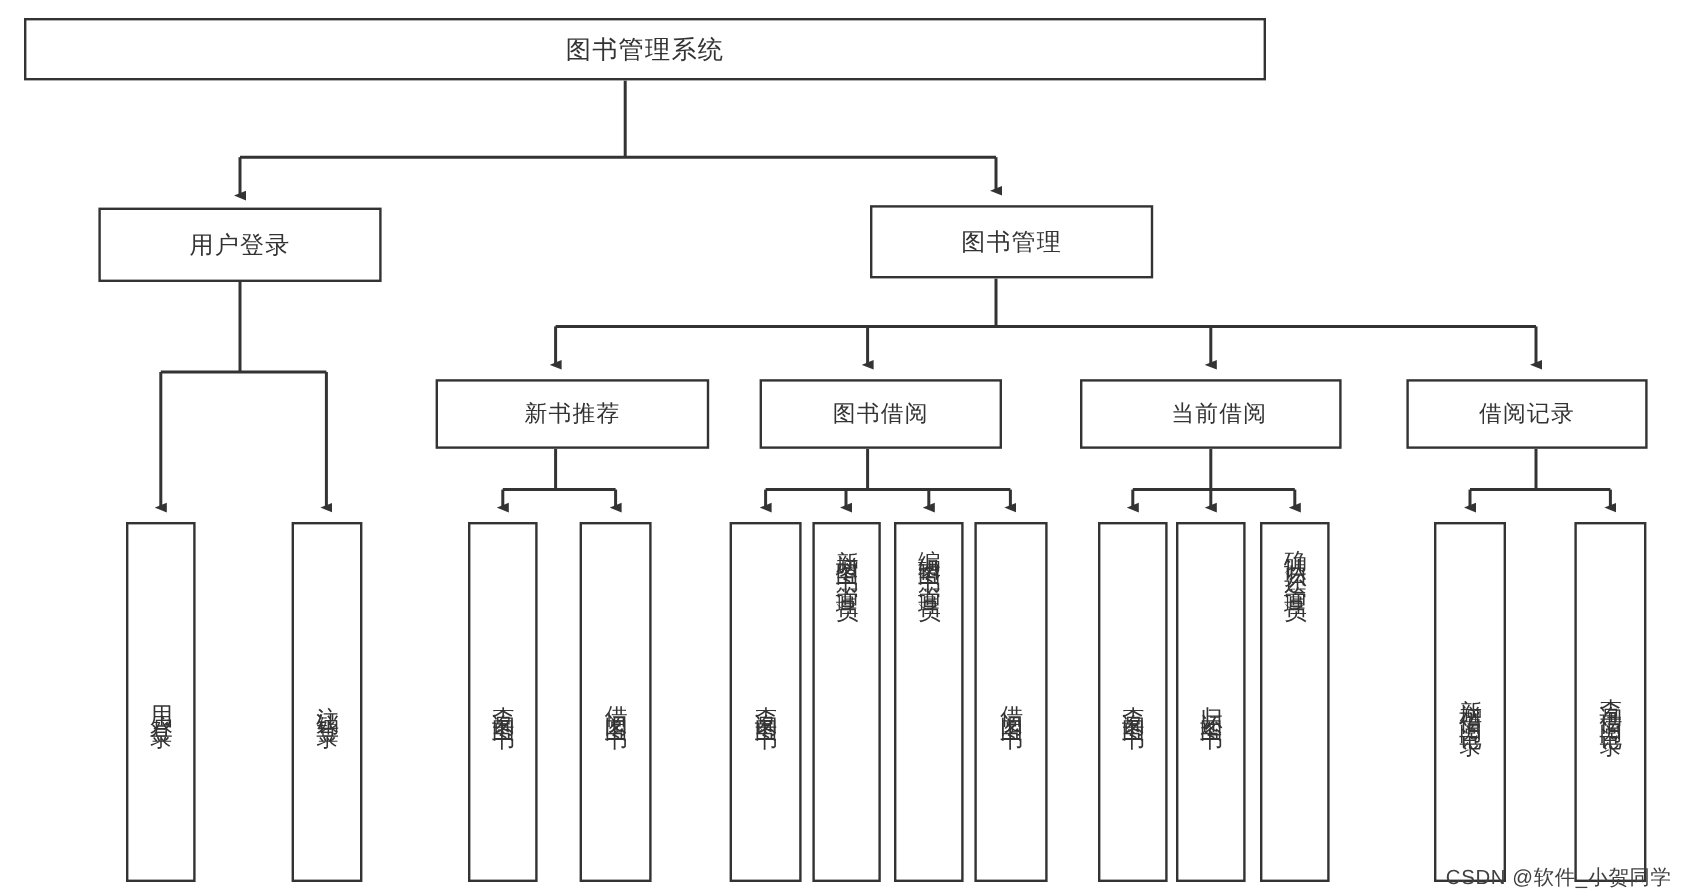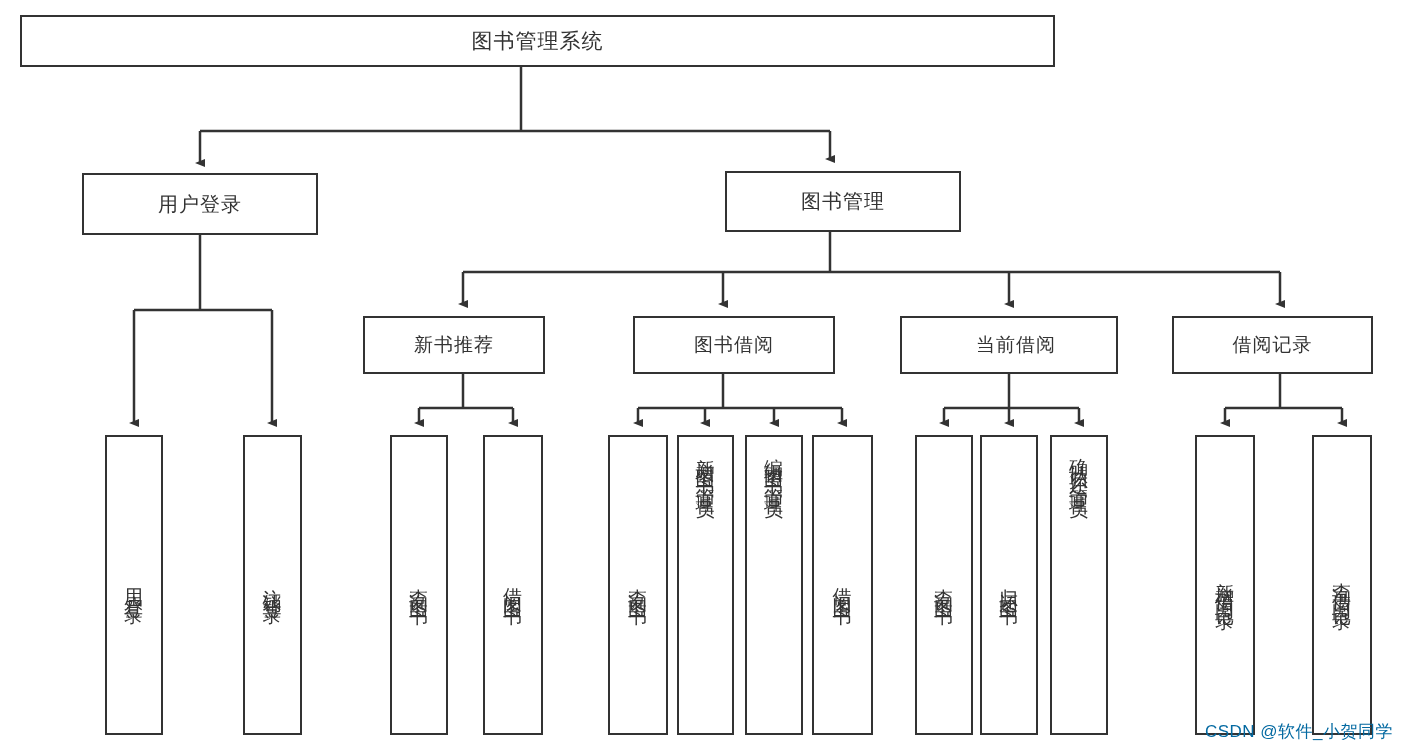--- a/index.html
+++ b/index.html
@@ -14,21 +14,21 @@
   .node.leaf{font-size:19px;}
   .node.leaf .vtext{
       writing-mode:vertical-rl;
       text-orientation:upright;
       letter-spacing:6px;
       line-height:1;
       white-space:nowrap;
       display:block;
   }
   .node.leaf.toptext{align-items:flex-start;padding-top:6px;}
-  .watermark{position:absolute;right:12px;bottom:4px;font-size:17px;color:#0369a1;
+  .watermark{position:absolute;right:12px;bottom:4px;font-size:17px;color:#404040;
              letter-spacing:0.5px;white-space:nowrap;}
 </style>
 </head>
 <body>
 
 <div id="canvas">
 
   <svg class="lines" viewBox="0 0 1405 747">
     <defs>
       <marker id="arrow" markerWidth="10" markerHeight="10" refX="5" refY="5" orient="auto" markerUnits="userSpaceOnUse">
@@ -83,21 +83,21 @@
     <span>图书管理系统</span>
   </div>
 
   <div class="node l1" style="left:82px;top:173px;width:236px;height:62px;">
     <span>用户登录</span>
   </div>
   <div class="node l1" style="left:712px;top:171px;width:236px;height:61px;margin-left:13px;">
     <span>图书管理</span>
   </div>
 
-  <div class="node l2" style="left:363px;top:316px;width:182px;height:58px;font-family:Liberation Serif, serif;">
+  <div class="node l2" style="left:363px;top:316px;width:228px;height:58px;font-family:Liberation Serif, serif;">
     <span>新书推荐</span>
   </div>
   <div class="node l2" style="left:633px;top:316px;width:202px;height:58px;">
     <span>图书借阅</span>
   </div>
   <div class="node l2" style="left:900px;top:316px;width:218px;height:58px;padding-left:14px;">
     <span>当前借阅</span>
   </div>
   <div class="node l2" style="left:1172px;top:316px;width:201px;height:58px;">
     <span>借阅记录</span>

